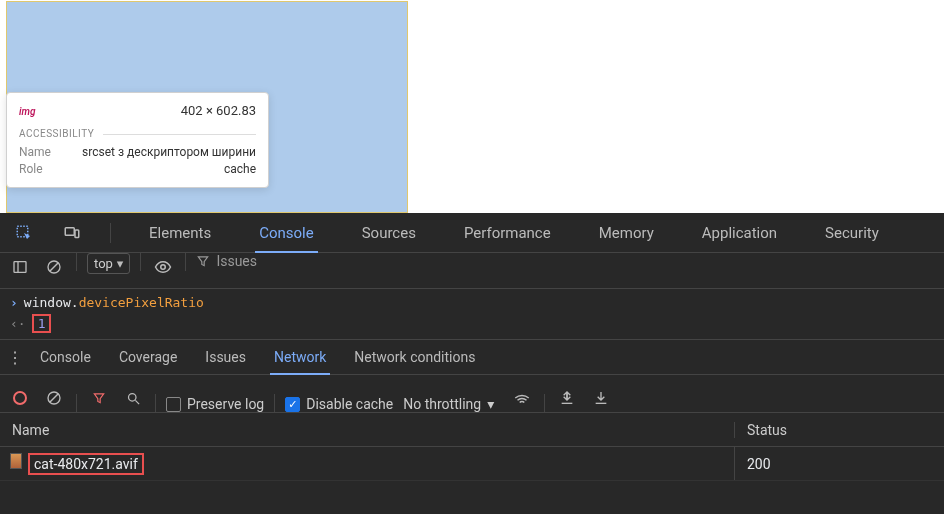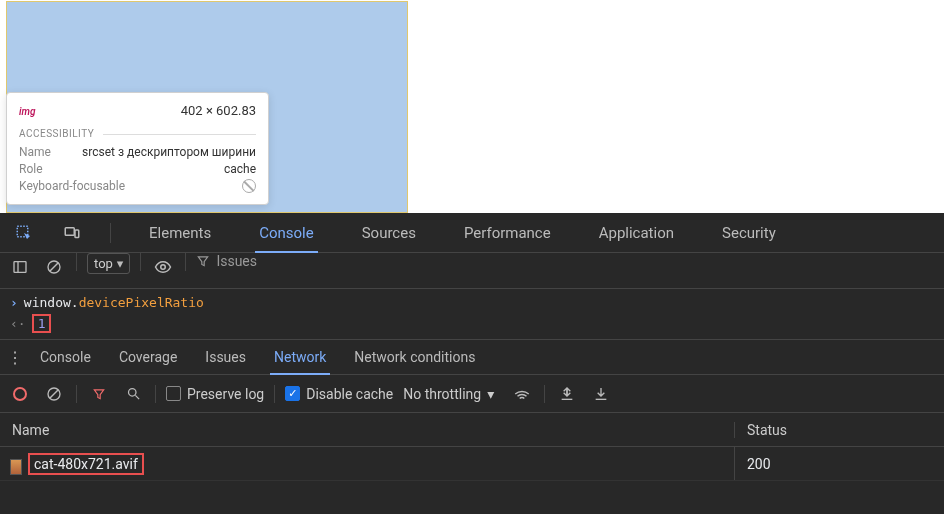--- a/index.html
+++ b/index.html
@@ -135,21 +135,21 @@
   .drawer-tab {
     padding: 0 14px; height: 36px; display: flex; align-items: center;
     color: #bbb; font-size: 14px; cursor: pointer;
   }
   .drawer-tab.active { color: #7cacf8; position: relative; }
   .drawer-tab.active::after {
     content: ""; position: absolute; bottom: 0; left: 10px; right: 10px; height: 2px; background: #7cacf8;
   }
 
   .network-toolbar {
-    display: flex; align-items: center; height: 38px;
+    display: flex; align-items: flex-end; height: 38px;
     border-bottom: 1px solid #444;
     padding: 0 8px; gap: 10px;
   }
   .rec-dot {
     width: 14px; height: 14px; border-radius: 50%;
     border: 2px solid #f16b6b; background: transparent;
   }
   .checkbox {
     width: 15px; height: 15px; border: 1px solid #888; border-radius: 2px;
     display: inline-flex; align-items:center; justify-content:center;
@@ -165,21 +165,21 @@
     background: #282828;
   }
   .col-name { flex: 1; padding: 0 12px; color: #ccc; font-size: 14px; }
   .col-status { width: 210px; padding: 0 12px; color: #ccc; font-size: 14px; border-left: 1px solid #444; }
 
   .network-row {
     display: flex; height: 34px; align-items: center;
     border-bottom: 1px solid #333;
     font-size: 14px;
   }
-  .row-name { flex: 1; padding: 0 10px; display: flex; align-items: flex-end; gap: 6px; }
+  .row-name { flex: 1; padding: 0 10px; display: flex; align-items: flex-start; gap: 6px; }
   .file-thumb {
     width: 12px; height: 16px; background: linear-gradient(#d99754,#b0623a);
     border: 1px solid #555;
   }
   .file-name-box {
     border: 2px solid #e84f4f; padding: 1px 4px; color: #e8eaed;
   }
   .row-status { width: 210px; padding: 0 12px; color: #e8eaed; border-left: 1px solid #444; height:100%; display:flex; align-items:center; }
 
   svg { display: block; }
@@ -196,24 +196,20 @@
       <span class="tooltip-dim">402 × 602.83</span>
     </div>
     <div class="tooltip-section-label">ACCESSIBILITY</div>
     <div class="tooltip-kv">
       <span class="tooltip-k">Name</span>
       <span class="tooltip-v">srcset з дескриптором ширини</span>
     </div>
     <div class="tooltip-kv">
       <span class="tooltip-k">Role</span>
       <span class="tooltip-v">cache</span>
-    </div>
-    <div class="tooltip-kv">
-      <span class="tooltip-k">Keyboard-focusable</span>
-      <span class="no-cursor"></span>
     </div>
   </div>
 </div>
 
 <div class="devtools">
 
   <div class="main-tabs">
     <div class="tab-icon-btn">
       <svg width="18" height="18" viewBox="0 0 24 24" fill="none" stroke="#7cacf8" stroke-width="2">
           <rect x="3" y="3" width="14" height="14" stroke-dasharray="2 2"></rect>
@@ -224,20 +220,21 @@
       <svg width="18" height="18" viewBox="0 0 24 24" fill="none" stroke="#bbb" stroke-width="2">
           <rect x="3" y="5" width="12" height="10" rx="1"></rect>
           <rect x="16" y="8" width="5" height="10" rx="1"></rect>
         </svg>
     </div>
     <div class="tab-divider"></div>
     <div class="main-tab">Elements</div>
     <div class="main-tab active">Console</div>
     <div class="main-tab">Sources</div>
     <div class="main-tab">Performance</div>
+    <div class="main-tab">Memory</div>
     <div class="main-tab">Application</div>
     <div class="main-tab">Security</div>
   </div>
 
   <div class="console-toolbar">
     <div class="toolbar-btn">
       <svg width="16" height="16" viewBox="0 0 24 24" fill="none" stroke="#bbb" stroke-width="2">
           <rect x="3" y="4" width="18" height="16" rx="1"></rect>
           <line x1="9" y1="4" x2="9" y2="20"></line>
         </svg>

